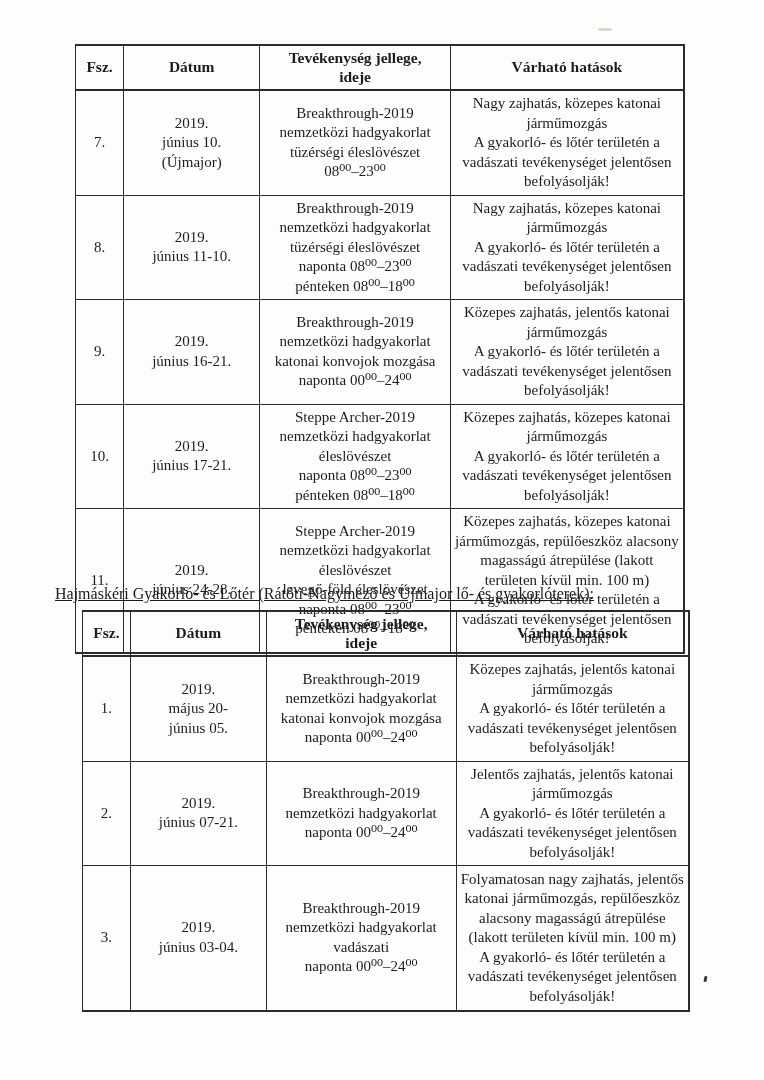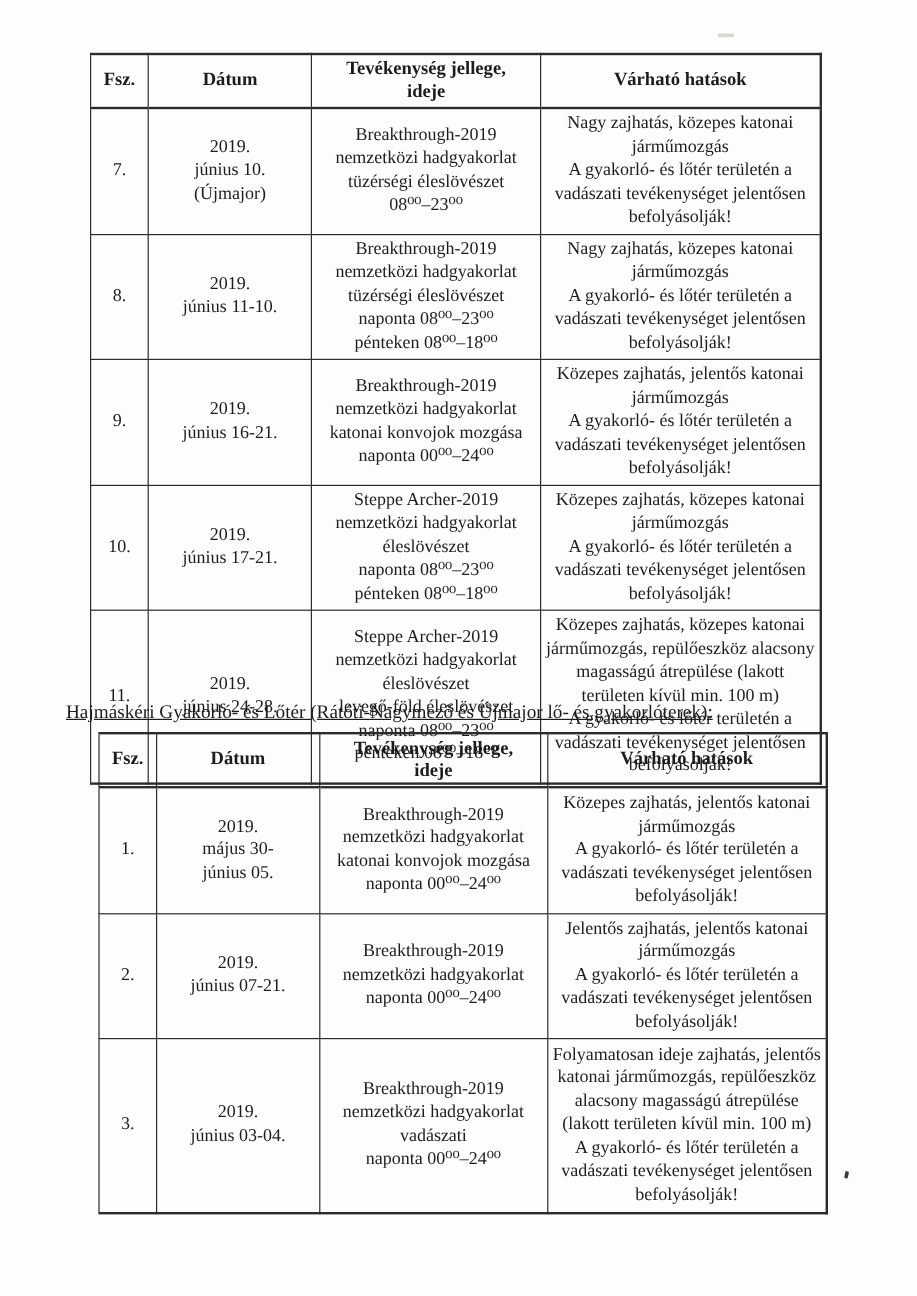--- a/index.html
+++ b/index.html
@@ -230,21 +230,21 @@
           <th>Várható hatások</th>
         </tr>
       </thead>
     <tbody>
         <tr style="height: 90px;">
           <td>
             <div class="line"><span>1.</span></div>
           </td>
           <td>
             <div class="line"><span>2019.</span></div>
-            <div class="line"><span>május 30-</span></div>
+            <div class="line"><span>május 20-</span></div>
             <div class="line"><span>június 05.</span></div>
           </td>
           <td>
             <div class="line b"><span class="b">Breakthrough-2019</span></div>
             <div class="line"><span>nemzetközi hadgyakorlat</span></div>
             <div class="line"><span>katonai konvojok mozgása</span></div>
             <div class="line"><span>naponta 00⁰⁰–24⁰⁰</span></div>
           </td>
           <td>
             <div class="line"><span>Közepes zajhatás, jelentős katonai járműmozgás</span></div>
@@ -277,21 +277,21 @@
             <div class="line"><span>2019.</span></div>
             <div class="line"><span>június 03-04.</span></div>
           </td>
           <td>
             <div class="line b"><span class="b">Breakthrough-2019</span></div>
             <div class="line"><span>nemzetközi hadgyakorlat</span></div>
             <div class="line"><span>vadászati</span></div>
             <div class="line"><span>naponta 00⁰⁰–24⁰⁰</span></div>
           </td>
           <td>
-            <div class="line"><span class="b">Folyamatosan</span><span> ideje zajhatás, jelentős katonai járműmozgás, repülőeszköz alacsony magasságú átrepülése (lakott területen kívül min. 100 m)</span></div>
+            <div class="line"><span class="b">Folyamatosan</span><span> nagy zajhatás, jelentős katonai járműmozgás, repülőeszköz alacsony magasságú átrepülése (lakott területen kívül min. 100 m)</span></div>
             <div class="line b"><span class="b">A gyakorló- és lőtér területén a vadászati tevékenységet jelentősen befolyásolják!</span></div>
           </td>
         </tr>
       </tbody>
   </table>
 
   <div class="speck"></div>
 
 </div>
 

